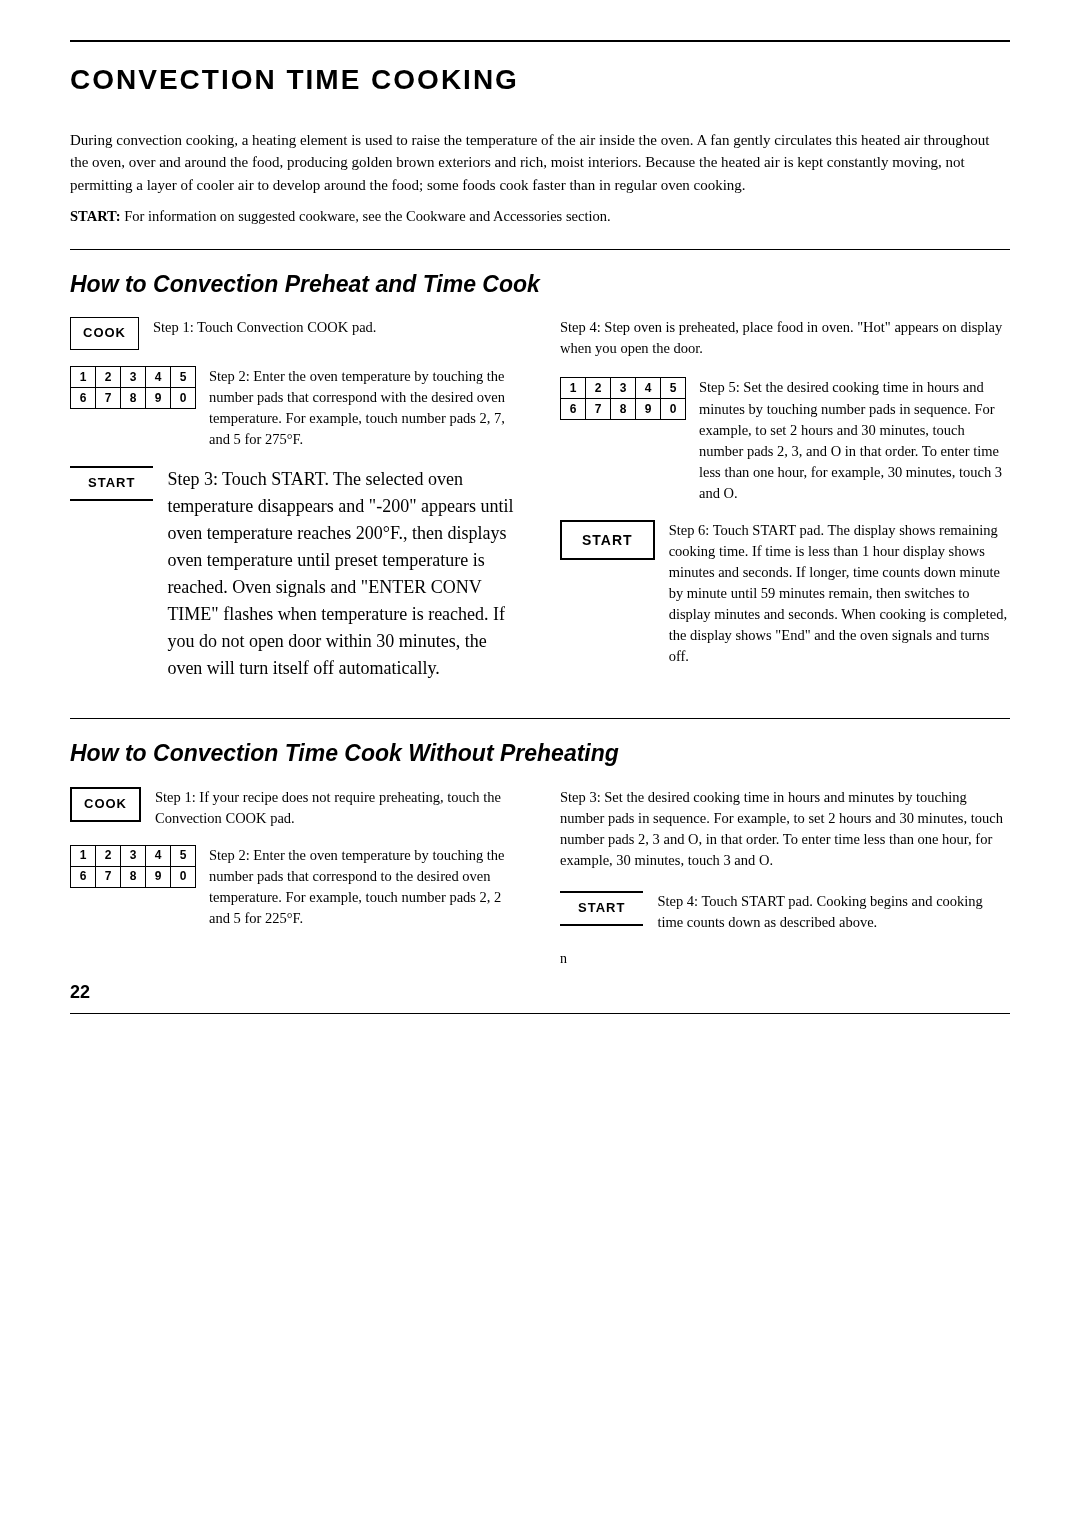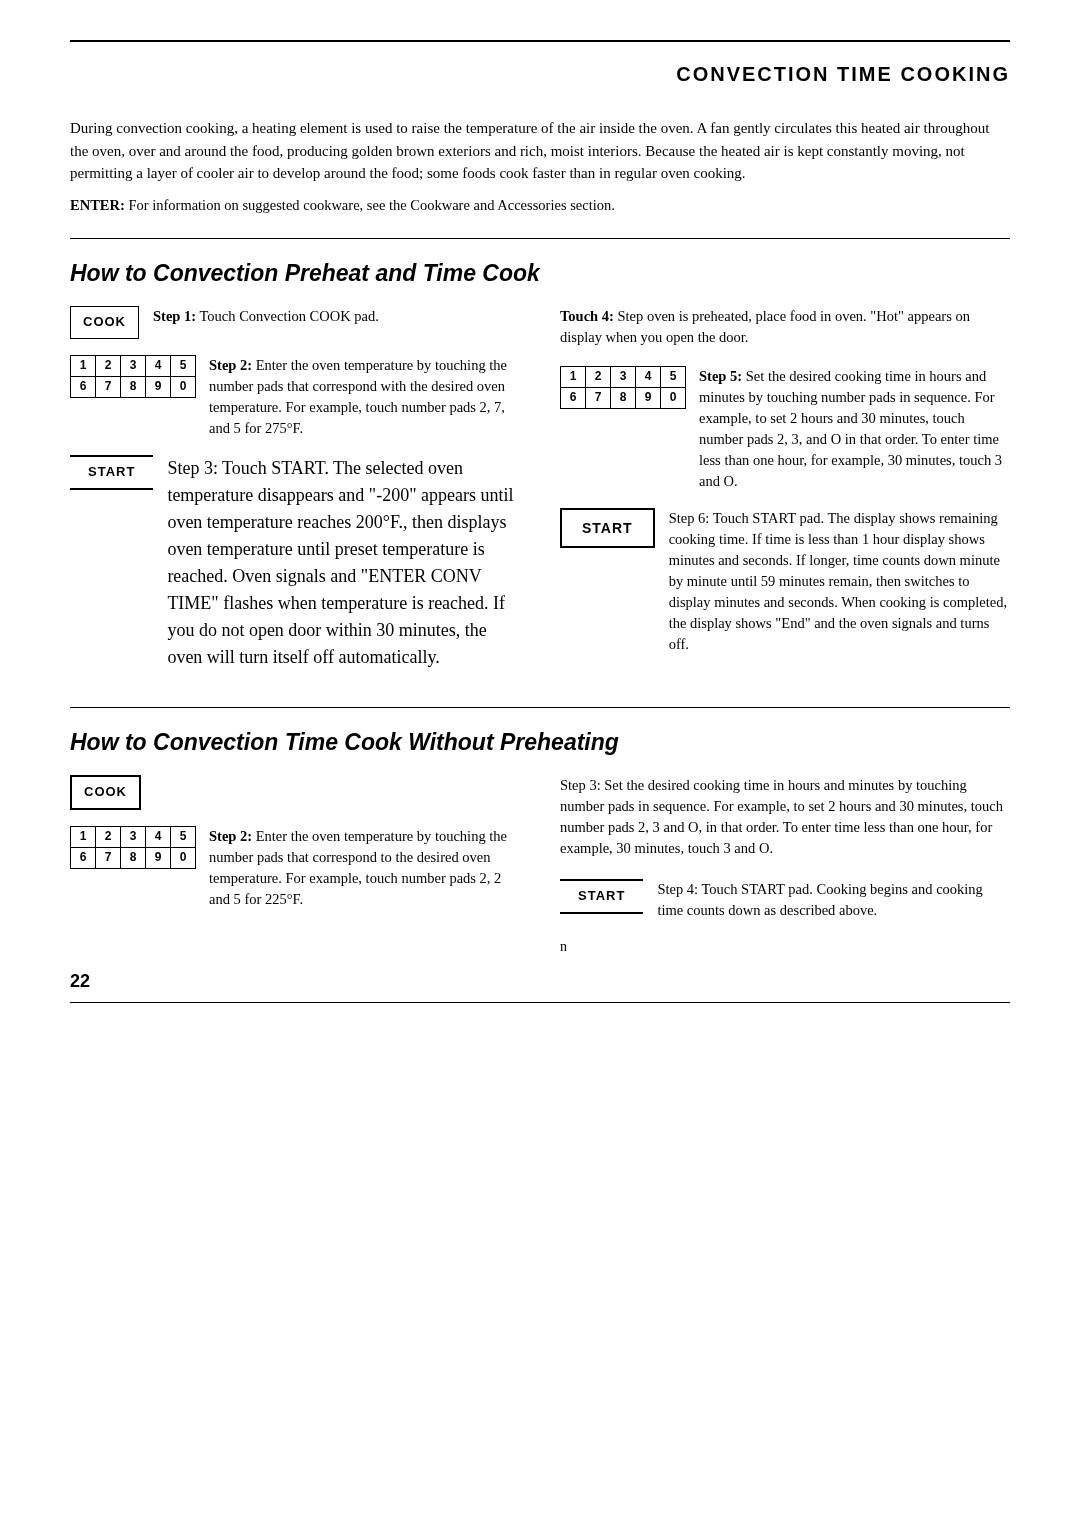--- a/index.html
+++ b/index.html
@@ -15,22 +15,22 @@
     }
 
     
     .top-rule {
       border-top: 2px solid #000;
       margin-bottom: 18px;
     }
 
     
     .page-title {
-      text-align: right;
-      font-size: 20px;
+      text-align: left;
+      font-size: 28px;
       font-weight: bold;
       letter-spacing: 2px;
       margin-bottom: 28px;
       font-family: Arial, Helvetica, sans-serif;
     }
 
     
     .intro-section {
       margin-bottom: 22px;
     }
@@ -144,21 +144,21 @@
       flex-shrink: 0;
       display: flex;
       flex-direction: column;
       align-items: center;
       gap: 8px;
     }
     .text-col {
       font-size: 14.5px;
       line-height: 1.45;
     }
-    .text-col strong { font-weight: bold; }
+    .text-col strong { font-weight: normal; }
 
     
     .step3-block {
       font-size: 18px;
       line-height: 1.5;
       margin-bottom: 10px;
     }
 
     
     .page-num {
@@ -179,21 +179,21 @@
 </head>
 <body>
 
 <div class="top-rule"></div>
 
 <h1 class="page-title">CONVECTION TIME COOKING</h1>
 
 <div class="intro-section">
   <p class="intro-bold">During convection cooking, a heating element is used to raise the temperature of the air inside the oven. A fan gently circulates this heated air throughout the oven, over and around the food, producing golden brown exteriors and rich, moist interiors. Because the heated air is kept constantly moving, not permitting a layer of cooler air to develop around the food; some foods cook faster than in regular oven cooking.</p>
   <p class="intro-note">
-    <strong>ENTER:</strong><span> For information on suggested cookware, see the Cookware and Accessories section.</span>
+    <strong>START:</strong><span> For information on suggested cookware, see the Cookware and Accessories section.</span>
   </p>
 </div>
 
 <div class="section-rule"></div>
 
 <h2 class="section-heading">How to Convection Preheat and Time Cook</h2>
 
 <div class="steps-container">
 
   <div class="left-col">
@@ -238,21 +238,21 @@
       <div class="text-col step3-block">
         <span>Step 3: Touch START. The selected oven temperature disappears and "-200" appears until oven temperature reaches 200°F., then displays oven temperature until preset temperature is reached. Oven signals and "ENTER CONV TIME" flashes when temperature is reached. If you do not open door within 30 minutes, the oven will turn itself off automatically.</span>
       </div>
     </div>
 
   </div>
 
   <div class="right-col">
 
     <div class="text-col" style="margin-bottom:18px;">
-      <strong>Touch 4:</strong><span> Step oven is preheated, place food in oven. "Hot" appears on display when you open the door.</span>
+      <strong>Step 4:</strong><span> Step oven is preheated, place food in oven. "Hot" appears on display when you open the door.</span>
     </div>
 
     <div class="icon-text-row">
       <div class="icon-col">
         <div class="numpad">
           <div class="numpad-row">
             <div class="numpad-cell">1</div>
             <div class="numpad-cell">2</div>
             <div class="numpad-cell">3</div>
             <div class="numpad-cell">4</div>
@@ -290,20 +290,23 @@
 <h2 class="section-heading">How to Convection Time Cook Without Preheating</h2>
 
 <div class="steps-container section2">
 
   <div class="left-col">
 
     <div class="icon-text-row">
       <div class="icon-col">
         <div style="border:2.5px solid #000; padding:6px 12px; font-size:13px; font-family:Arial,sans-serif; font-weight:bold; letter-spacing:1px; display:inline-block; min-width:60px; text-align:center;">COOK</div>
       </div>
+      <div class="text-col">
+        <strong>Step 1:</strong><span> If your recipe does not require preheating, touch the Convection COOK pad.</span>
+      </div>
     </div>
 
     <div class="icon-text-row">
       <div class="icon-col">
         <div class="numpad">
           <div class="numpad-row">
             <div class="numpad-cell">1</div>
             <div class="numpad-cell">2</div>
             <div class="numpad-cell">3</div>
             <div class="numpad-cell">4</div>

